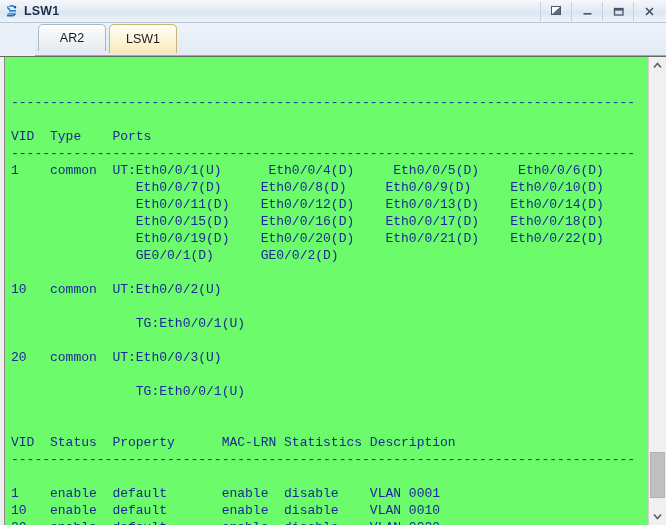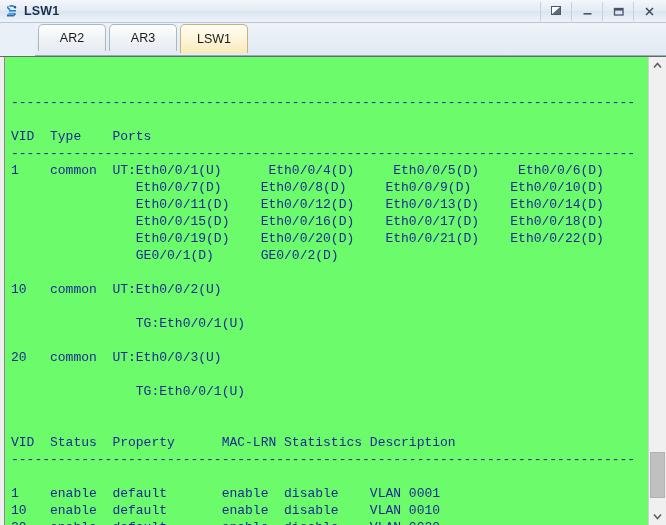--- a/index.html
+++ b/index.html
@@ -236,23 +236,20 @@
           <path d="M4 3 L11 10 M11 3 L4 10" stroke="#3a4a5e" stroke-width="1.5" fill="none"></path>
         </svg>
       </div>
     </div>
   </div>
 
   <div class="tabstrip">
     <div class="tab">
         <span>AR2</span>
       </div>
-    <div class="tab">
-        <span>AR3</span>
-      </div>
     <div class="tab active">
         <span>LSW1</span>
       </div>
   </div>
 
   <div class="term-wrap">
     <div class="term-left-border"></div>
 
     <div class="terminal">
       <div id="term-lines"><div class="term-line">--------------------------------------------------------------------------------</div><div class="term-line term-blank"></div><div class="term-line">VID  Type    Ports</div><div class="term-line">--------------------------------------------------------------------------------</div><div class="term-line">1    common  UT:Eth0/0/1(U)      Eth0/0/4(D)     Eth0/0/5(D)     Eth0/0/6(D)</div><div class="term-line">                Eth0/0/7(D)     Eth0/0/8(D)     Eth0/0/9(D)     Eth0/0/10(D)</div><div class="term-line">                Eth0/0/11(D)    Eth0/0/12(D)    Eth0/0/13(D)    Eth0/0/14(D)</div><div class="term-line">                Eth0/0/15(D)    Eth0/0/16(D)    Eth0/0/17(D)    Eth0/0/18(D)</div><div class="term-line">                Eth0/0/19(D)    Eth0/0/20(D)    Eth0/0/21(D)    Eth0/0/22(D)</div><div class="term-line">                GE0/0/1(D)      GE0/0/2(D)</div><div class="term-line term-blank"></div><div class="term-line">10   common  UT:Eth0/0/2(U)</div><div class="term-line term-blank"></div><div class="term-line">                TG:Eth0/0/1(U)</div><div class="term-line term-blank"></div><div class="term-line">20   common  UT:Eth0/0/3(U)</div><div class="term-line term-blank"></div><div class="term-line">                TG:Eth0/0/1(U)</div><div class="term-line term-blank"></div><div class="term-line term-blank"></div><div class="term-line">VID  Status  Property      MAC-LRN Statistics Description</div><div class="term-line">--------------------------------------------------------------------------------</div><div class="term-line term-blank"></div><div class="term-line">1    enable  default       enable  disable    VLAN 0001</div><div class="term-line">10   enable  default       enable  disable    VLAN 0010</div><div class="term-line">20   enable  default       enable  disable    VLAN 0020</div></div>

